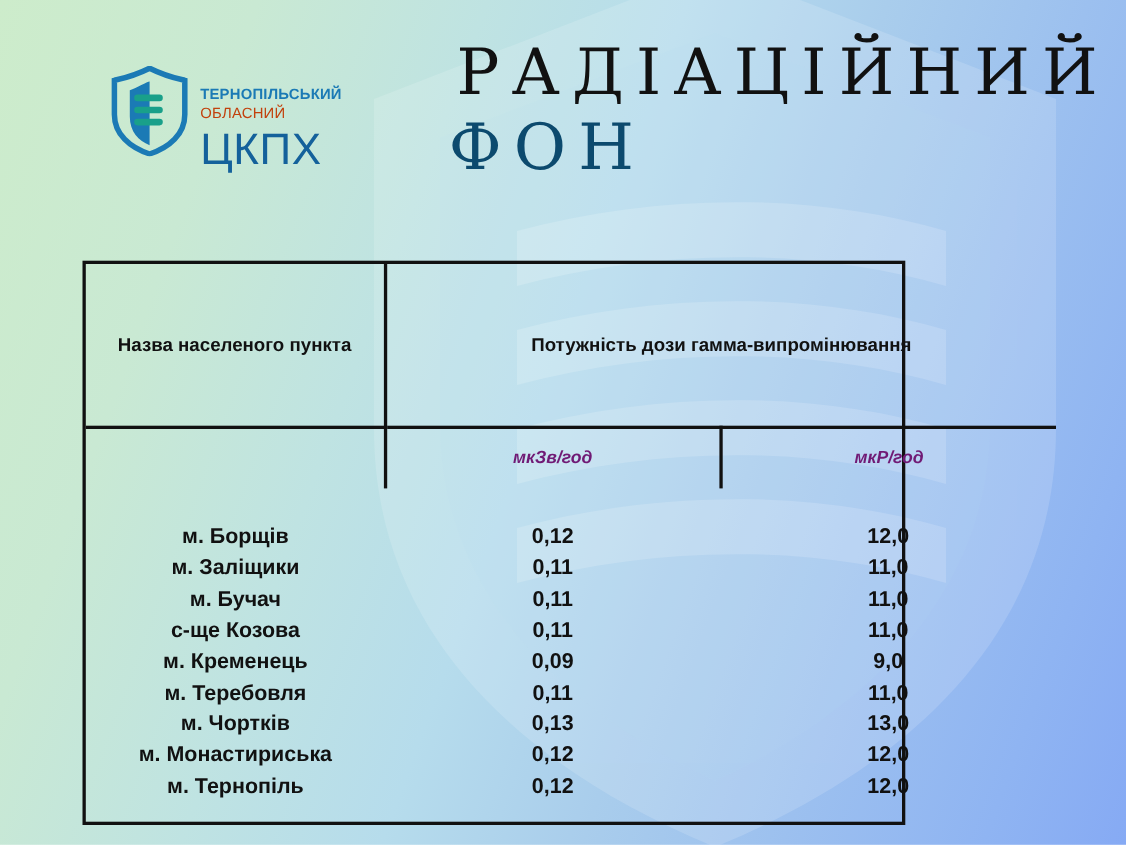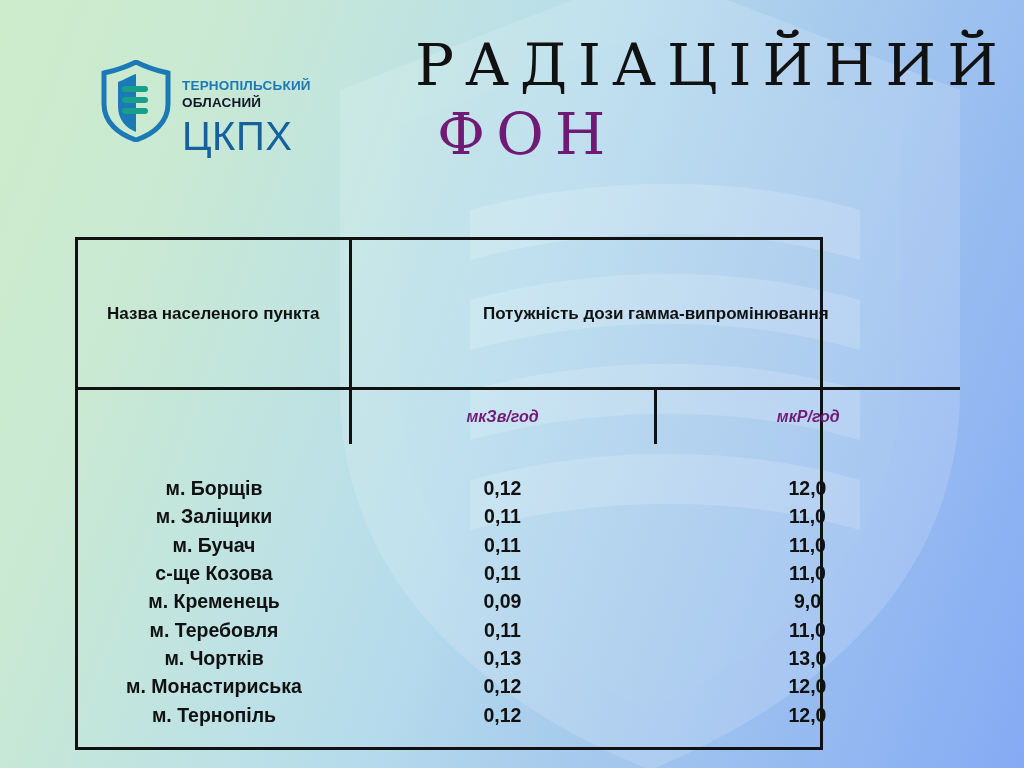--- a/index.html
+++ b/index.html
@@ -56,22 +56,22 @@
   }
   .logo-line1 {
     font-size: 13.5px;
     font-weight: bold;
     color: #1b7ab5;
     letter-spacing: 0.2px;
     line-height: 1.25;
   }
   .logo-line2 {
     font-size: 13.5px;
-    font-weight: bold;
-    color: #0f172a;
+    font-weight: normal;
+    color: #c2410c;
     letter-spacing: 0.2px;
     line-height: 1.25;
   }
   .logo-abbr {
     font-size: 40px;
     font-weight: normal;
     color: #14619b;
     line-height: 1.0;
     margin-top: 4px;
     letter-spacing: 0.5px;
@@ -83,26 +83,26 @@
     top: 36px;
     font-family: "DejaVu Serif", serif;
     font-size: 58px;
     letter-spacing: 11px;
     color: #111111;
     line-height: 1.02;
     white-space: nowrap;
   }
   .title-main-2 {
     position: absolute;
-    left: 437px;
+    left: 408px;
     top: 105px;
     font-family: "DejaVu Serif", serif;
     font-size: 58px;
     letter-spacing: 11px;
-    color: #701a75;
+    color: #0c4a6e;
     line-height: 1.02;
     white-space: nowrap;
   }
   .subtitle {
     position: absolute;
     left: 598px;
     top: 115px;
     width: 350px;
     font-size: 19px;
     font-weight: bold;

